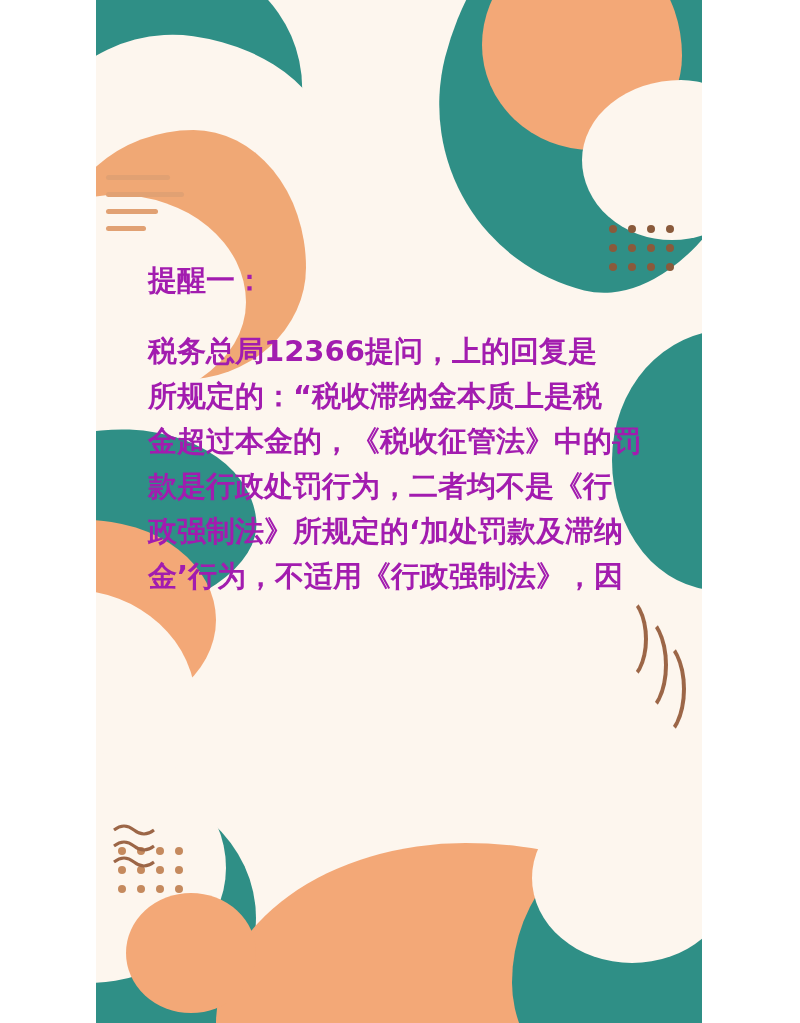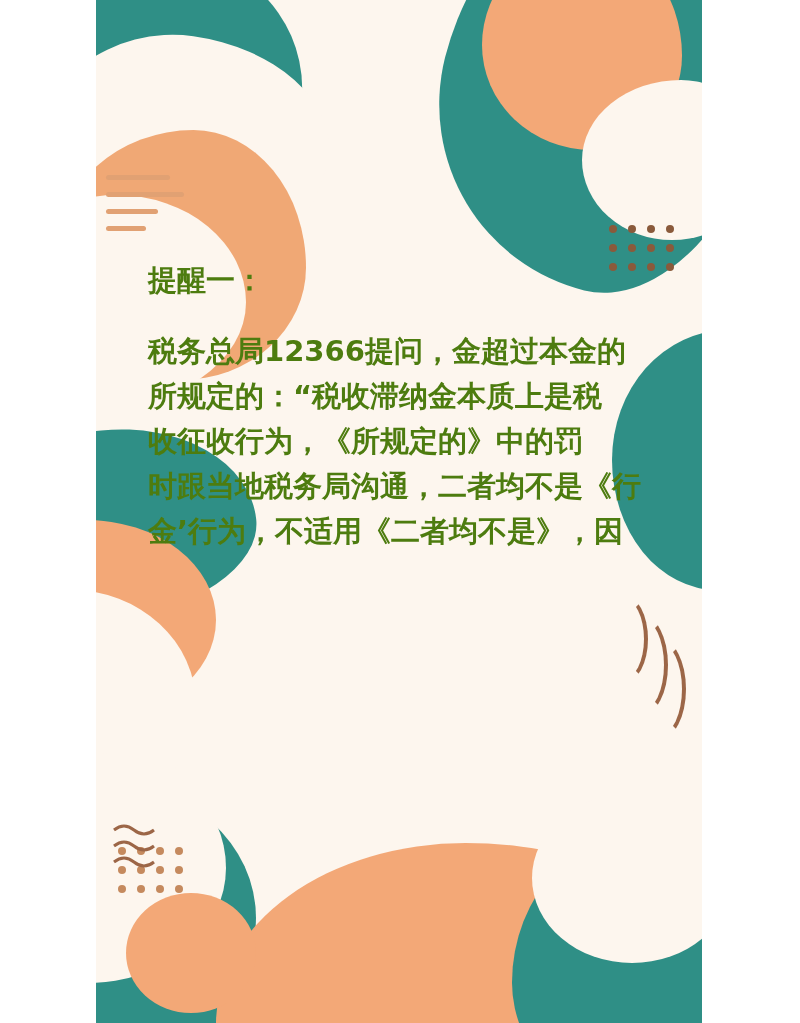--- a/index.html
+++ b/index.html
@@ -274,21 +274,21 @@
   }
   .block {
     margin-bottom: 26px;
   }
   .block:last-child { margin-bottom: 0; }
   .line {
     font-family: "DejaVu Sans", sans-serif;
     font-weight: bold;
     font-size: 29px;
     line-height: 45px;
-    color: #4d7c0f;
+    color: #a21caf;
     letter-spacing: 0px;
     white-space: nowrap;
   }
 </style>
 </head>
 <body>
 
 <div class="page">
 
   <div class="side-bar left"></div>
@@ -369,23 +369,24 @@
     </svg>
 
     <div class="content">
 
       <div class="block">
         <div class="line">提醒一：</div>
       </div>
 
 
       <div class="block">
-        <div class="line">税务总局12366提问，金超过本金的</div>
+        <div class="line">税务总局12366提问，上的回复是</div>
         <div class="line">所规定的：“税收滞纳金本质上是税</div>
-        <div class="line">收征收行为，《所规定的》中的罚</div>
-        <div class="line">时跟当地税务局沟通，二者均不是《行</div>
-        <div class="line">金’行为，不适用《二者均不是》，因</div>
+        <div class="line">金超过本金的，《税收征管法》中的罚</div>
+        <div class="line">款是行政处罚行为，二者均不是《行</div>
+        <div class="line">政强制法》所规定的‘加处罚款及滞纳</div>
+        <div class="line">金’行为，不适用《行政强制法》，因</div>
       </div>
 
     </div>
 
   </div>
 </div>
 
 </body></html>

